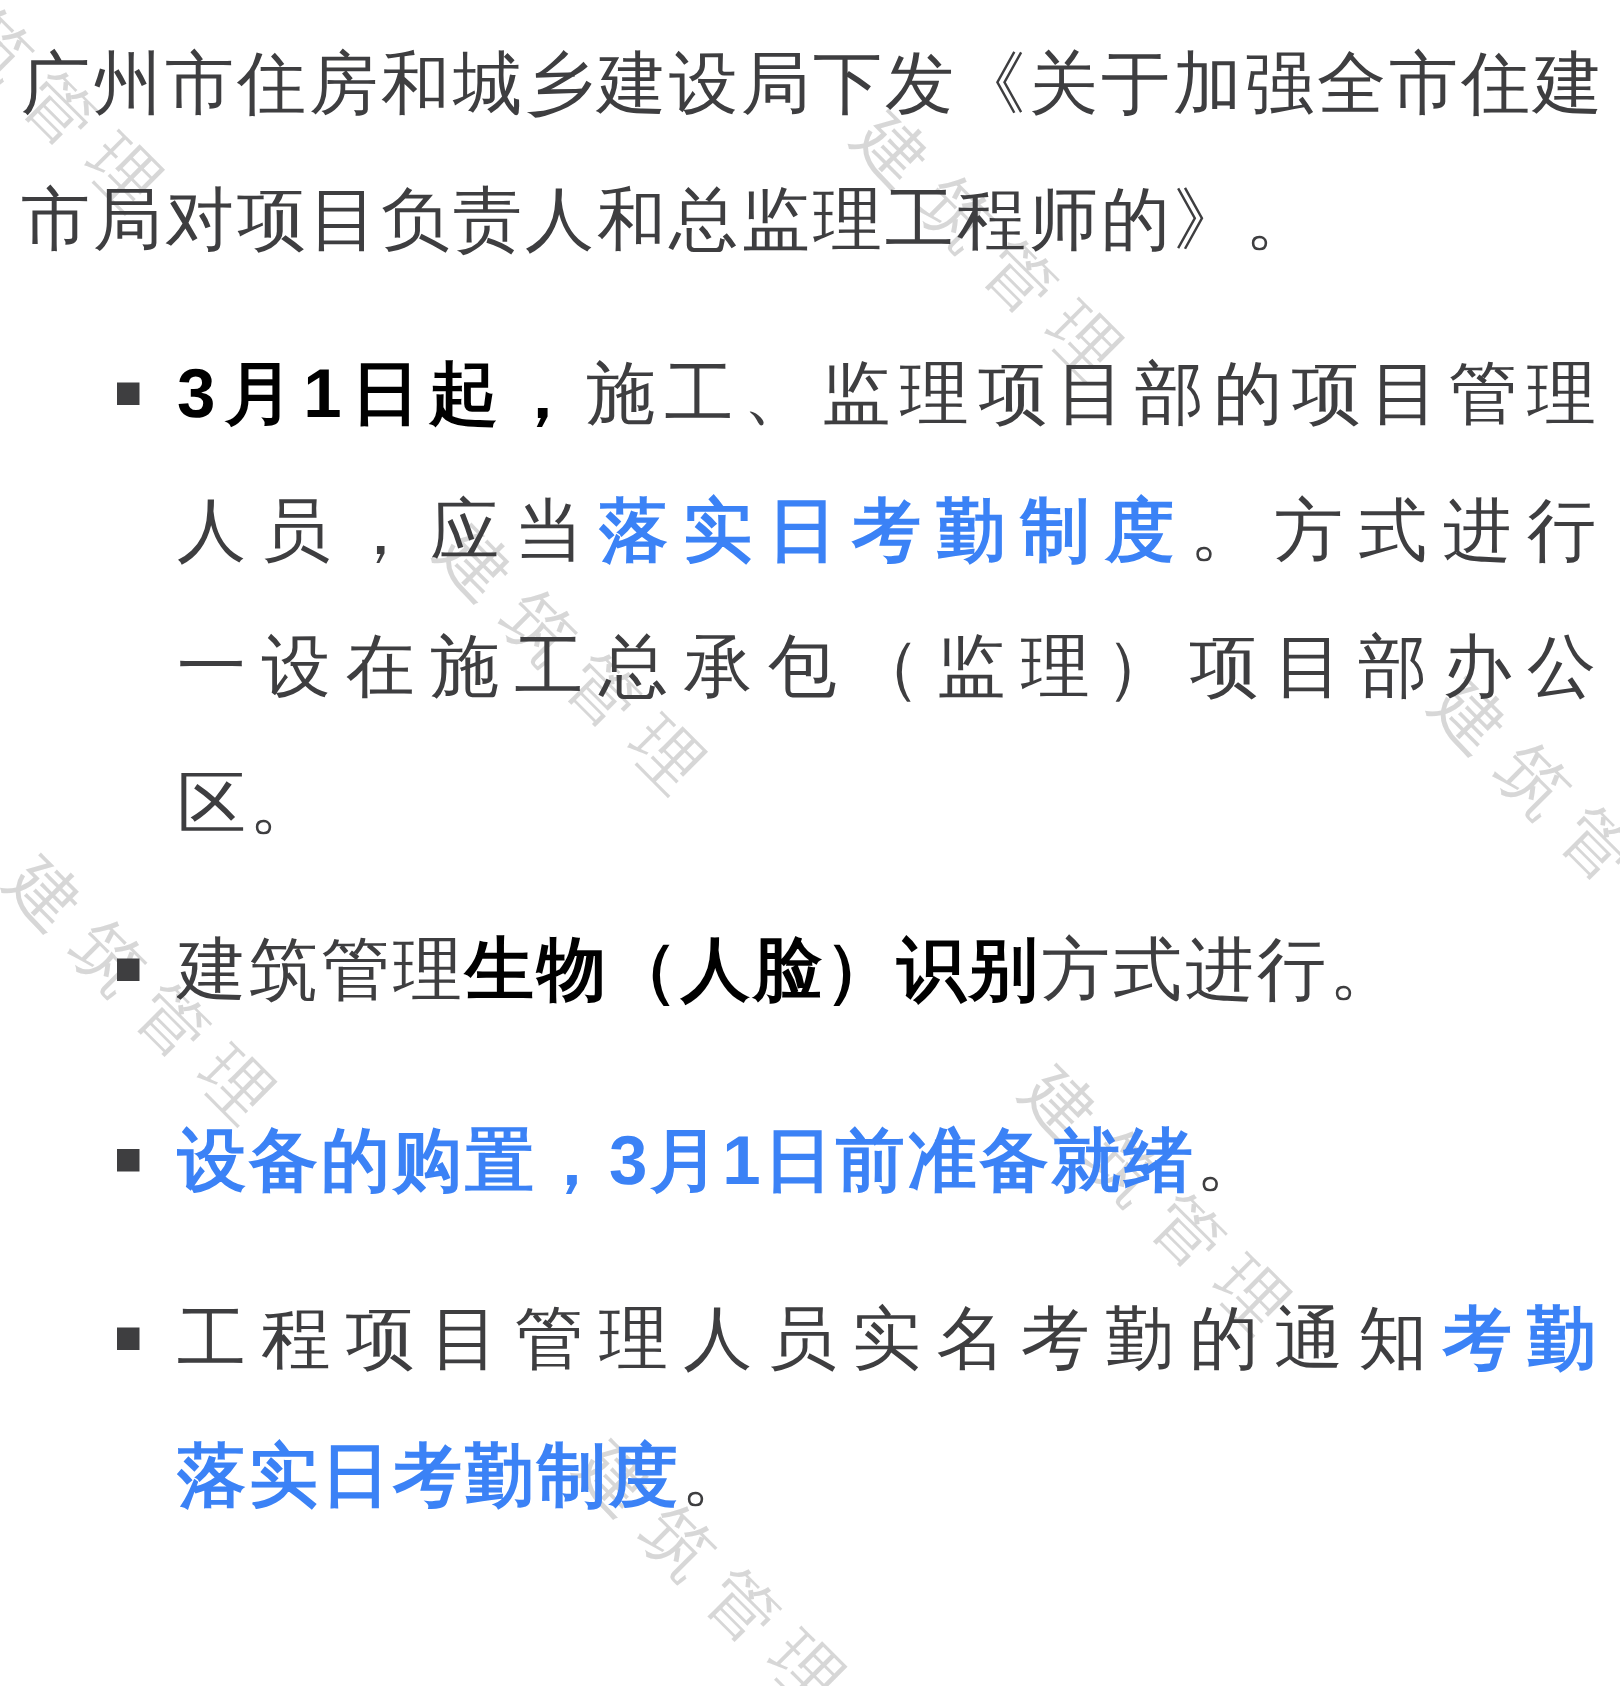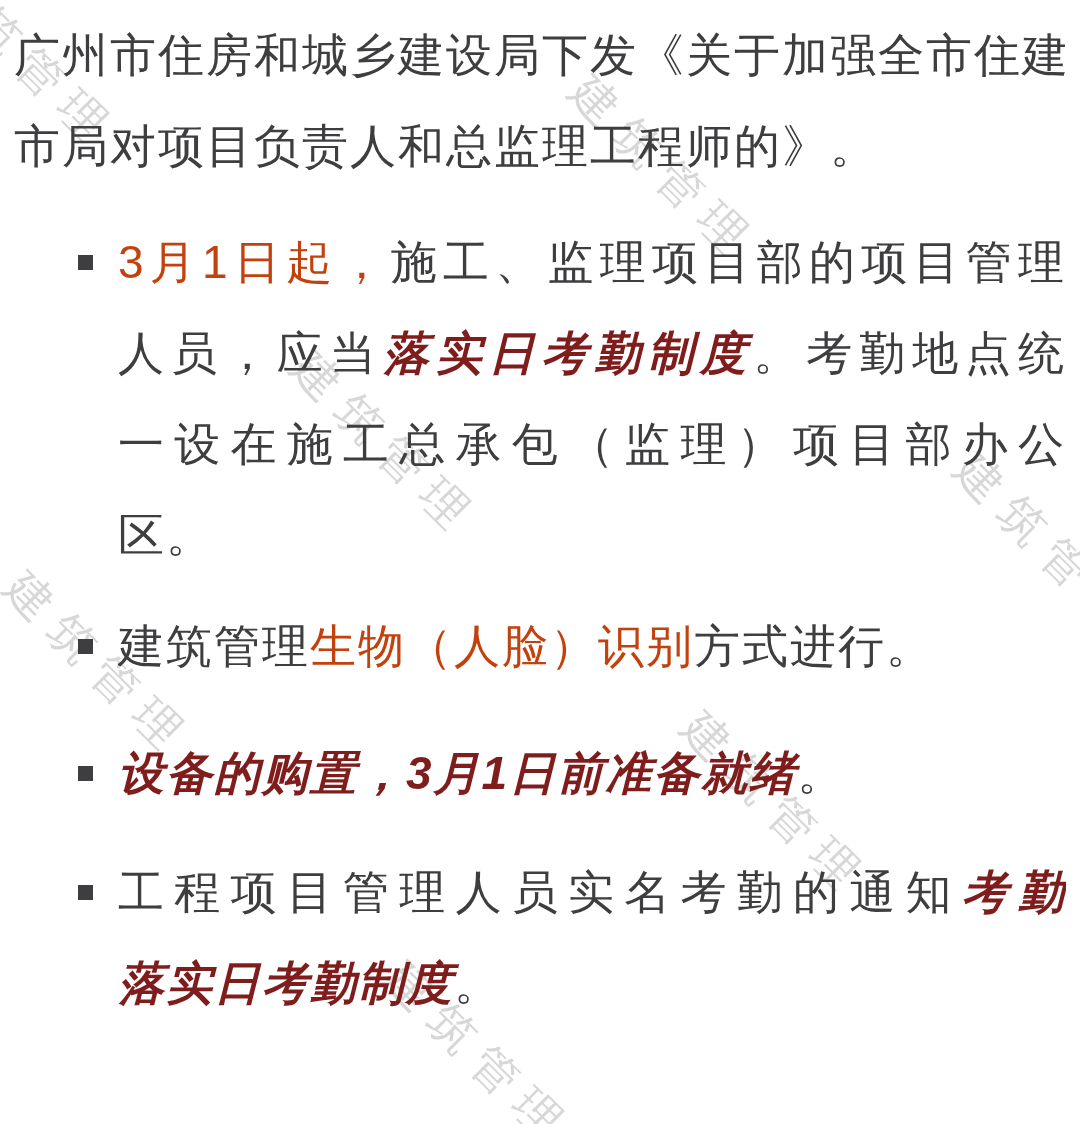--- a/index.html
+++ b/index.html
@@ -48,22 +48,22 @@
   .bullet:nth-of-type(2){margin-top:20px;}
   .bullet:nth-of-type(3){margin-top:36px;}
   .bullet:nth-of-type(4){margin-top:28px;}
   .marker{
     position:absolute;
     left:64px;top:38px;
     width:15px;height:15px;
     background:#3e3e40;
   }
   .run.normal{color:#3e3e40;font-weight:400;}
-  .run.bold{color:#c2410c;font-weight:400;}
-  .run.red{color:#7f1d1d;font-weight:700;font-style:italic;}
+  .run.bold{color:#000000;font-weight:700;}
+  .run.red{color:#3b82f6;font-weight:700;}
 </style>
 </head>
 <body>
 
 <div class="wm-layer">
     <span class="wm" style="left: -40px; top: -50px;">建筑管理</span>
     <span class="wm" style="left: 600px; top: 62px;">建筑管理</span>
     <span class="wm" style="left: 322px; top: 338px;">建筑管理</span>
     <span class="wm" style="left: 35px; top: 558px;">建筑管理</span>
     <span class="wm" style="left: 985px; top: 440px;">建筑管理</span>
@@ -73,21 +73,21 @@
 
 <div class="article">
   <div class="intro">
       <div class="line full"><span class="run normal">广州市住房和城乡建设局下发《关于加强全市住建</span></div>
       <div class="line"><span class="run normal">市局对项目负责人和总监理工程师的》。</span></div>
     </div>
   <div class="bullet-list">
       <div class="bullet">
         <span class="marker"></span>
         <div class="line full"><span class="run bold">3月1日起，</span><span class="run normal">施工、监理项目部的项目管理</span></div>
-        <div class="line full"><span class="run normal">人员，应当</span><span class="run red">落实日考勤制度</span><span class="run normal">。考勤地点统</span></div>
+        <div class="line full"><span class="run normal">人员，应当</span><span class="run red">落实日考勤制度</span><span class="run normal">。方式进行</span></div>
         <div class="line full"><span class="run normal">一设在施工总承包（监理）项目部办公</span></div>
         <div class="line"><span class="run normal">区。</span></div>
       </div>
       <div class="bullet">
         <span class="marker"></span>
         <div class="line"><span class="run normal">建筑管理</span><span class="run bold">生物（人脸）识别</span><span class="run normal">方式进行。</span></div>
       </div>
       <div class="bullet">
         <span class="marker"></span>
         <div class="line"><span class="run red">设备的购置，3月1日前准备就绪</span><span class="run normal">。</span></div>

